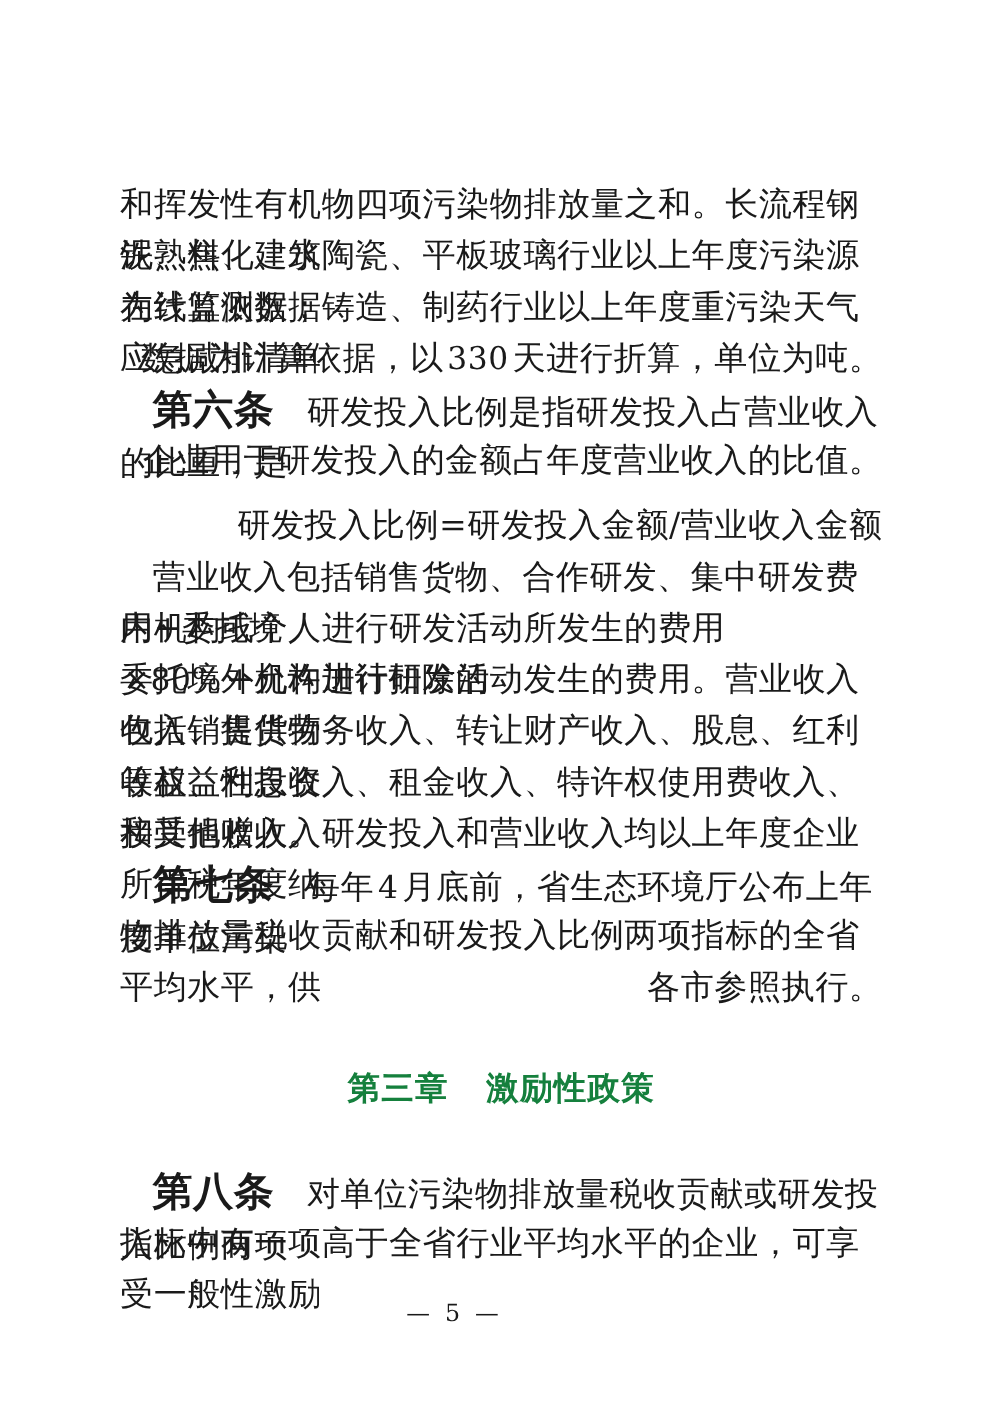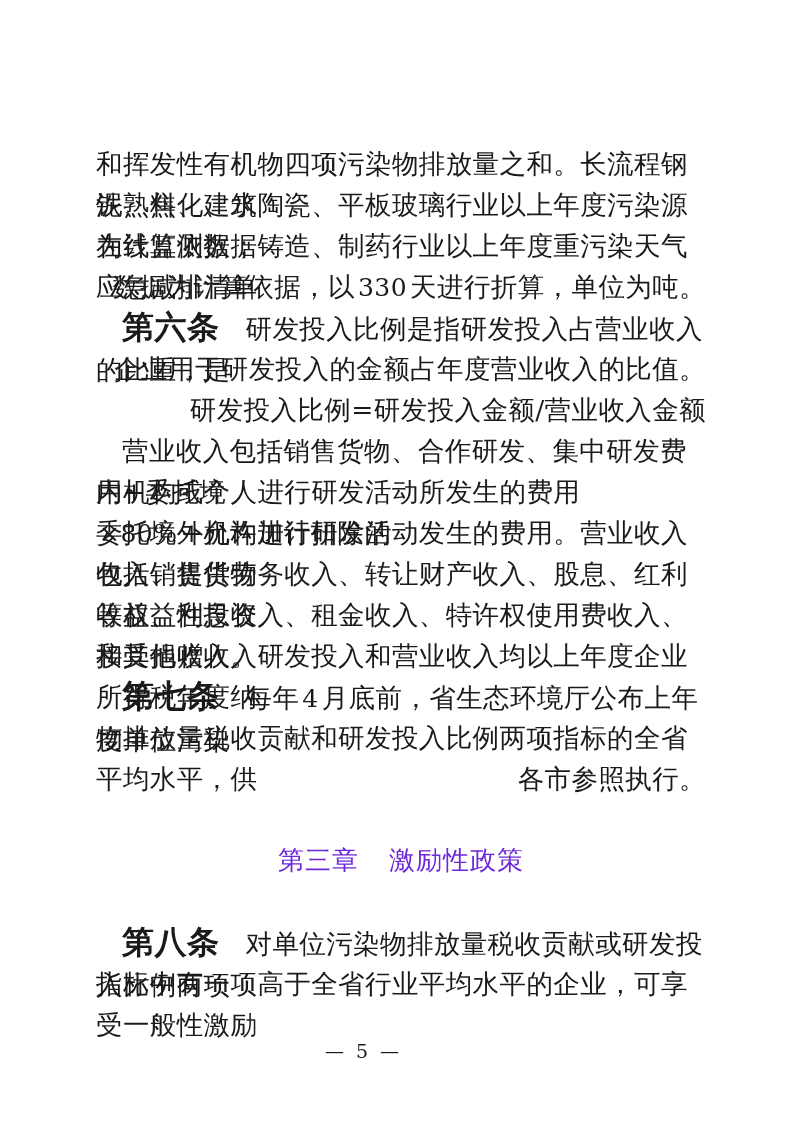--- a/index.html
+++ b/index.html
@@ -40,20 +40,21 @@
   .line.just > span {
     display: inline-block;
   }
   
   .line.last {
     display: block;
     text-align: right;
   }
   .indent {
     padding-left: 55px;
+    margin-top: 11px;
   }
   .artmark {
     font-family: "DejaVu Sans", "Liberation Sans", sans-serif;
     font-weight: 700;
     font-size: 32px;
     letter-spacing: 0.5px;
   }
   .gap {
     display: inline-block;
     width: 26px;
@@ -63,24 +64,24 @@
     font-size: 25px;
     padding: 0 3px;
     letter-spacing: 0.5px;
   }
   .blank {
     height: 41px;
   }
   .chapter {
     text-align: center;
     font-family: "DejaVu Sans", "Liberation Sans", sans-serif;
-    font-weight: 400;
+    font-weight: 700;
     font-size: 26px;
     line-height: 41px;
-    color: #6d28d9;
+    color: #15803d;
     letter-spacing: 1px;
     height: 41px;
   }
   .chapter .chgap {
     display: inline-block;
     width: 30px;
   }
   .footer {
     position: absolute;
     left: 0;

